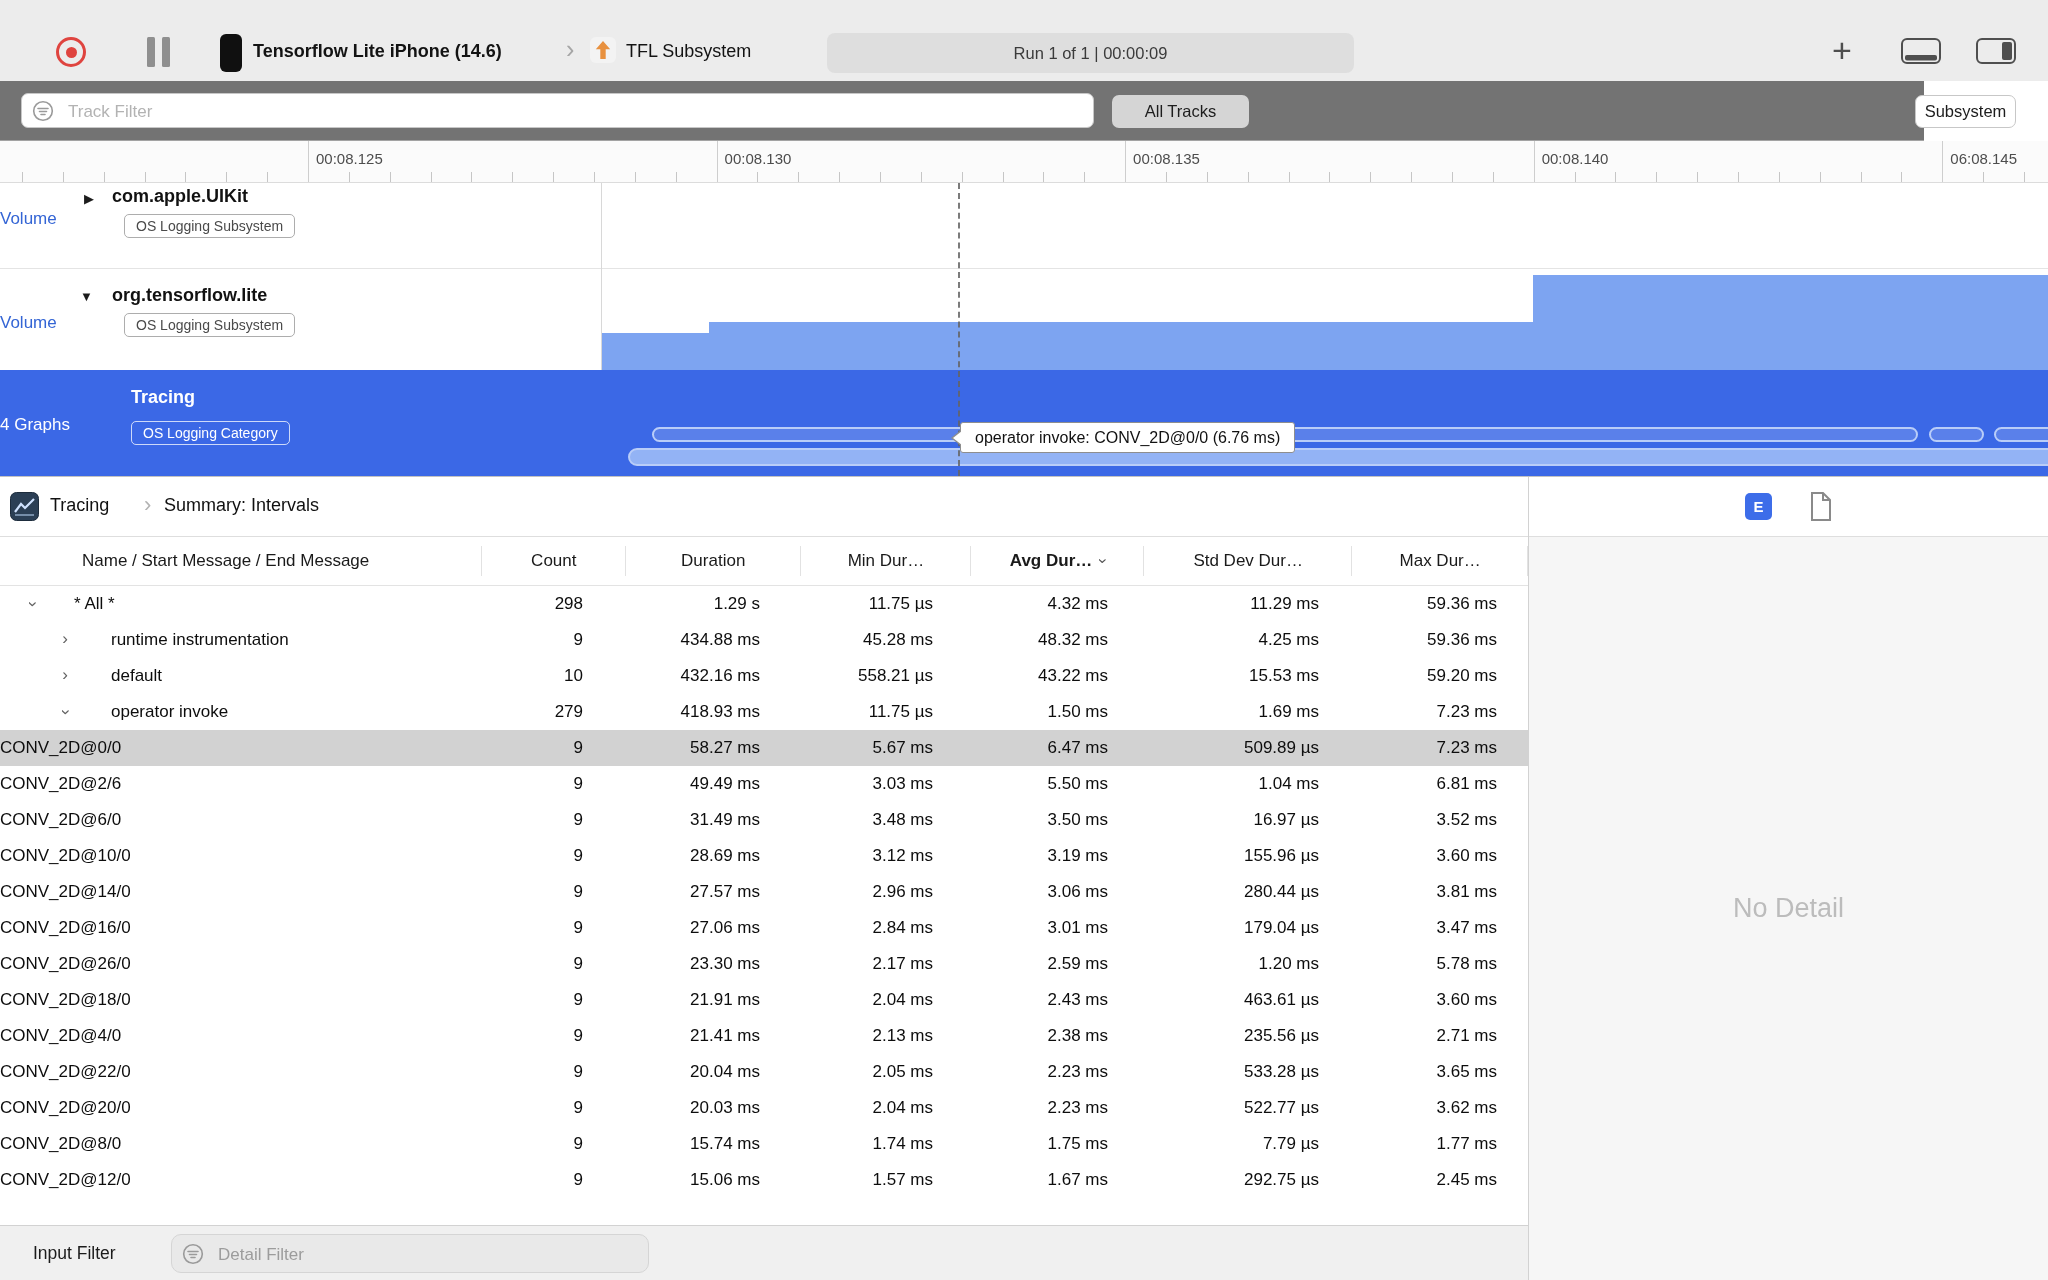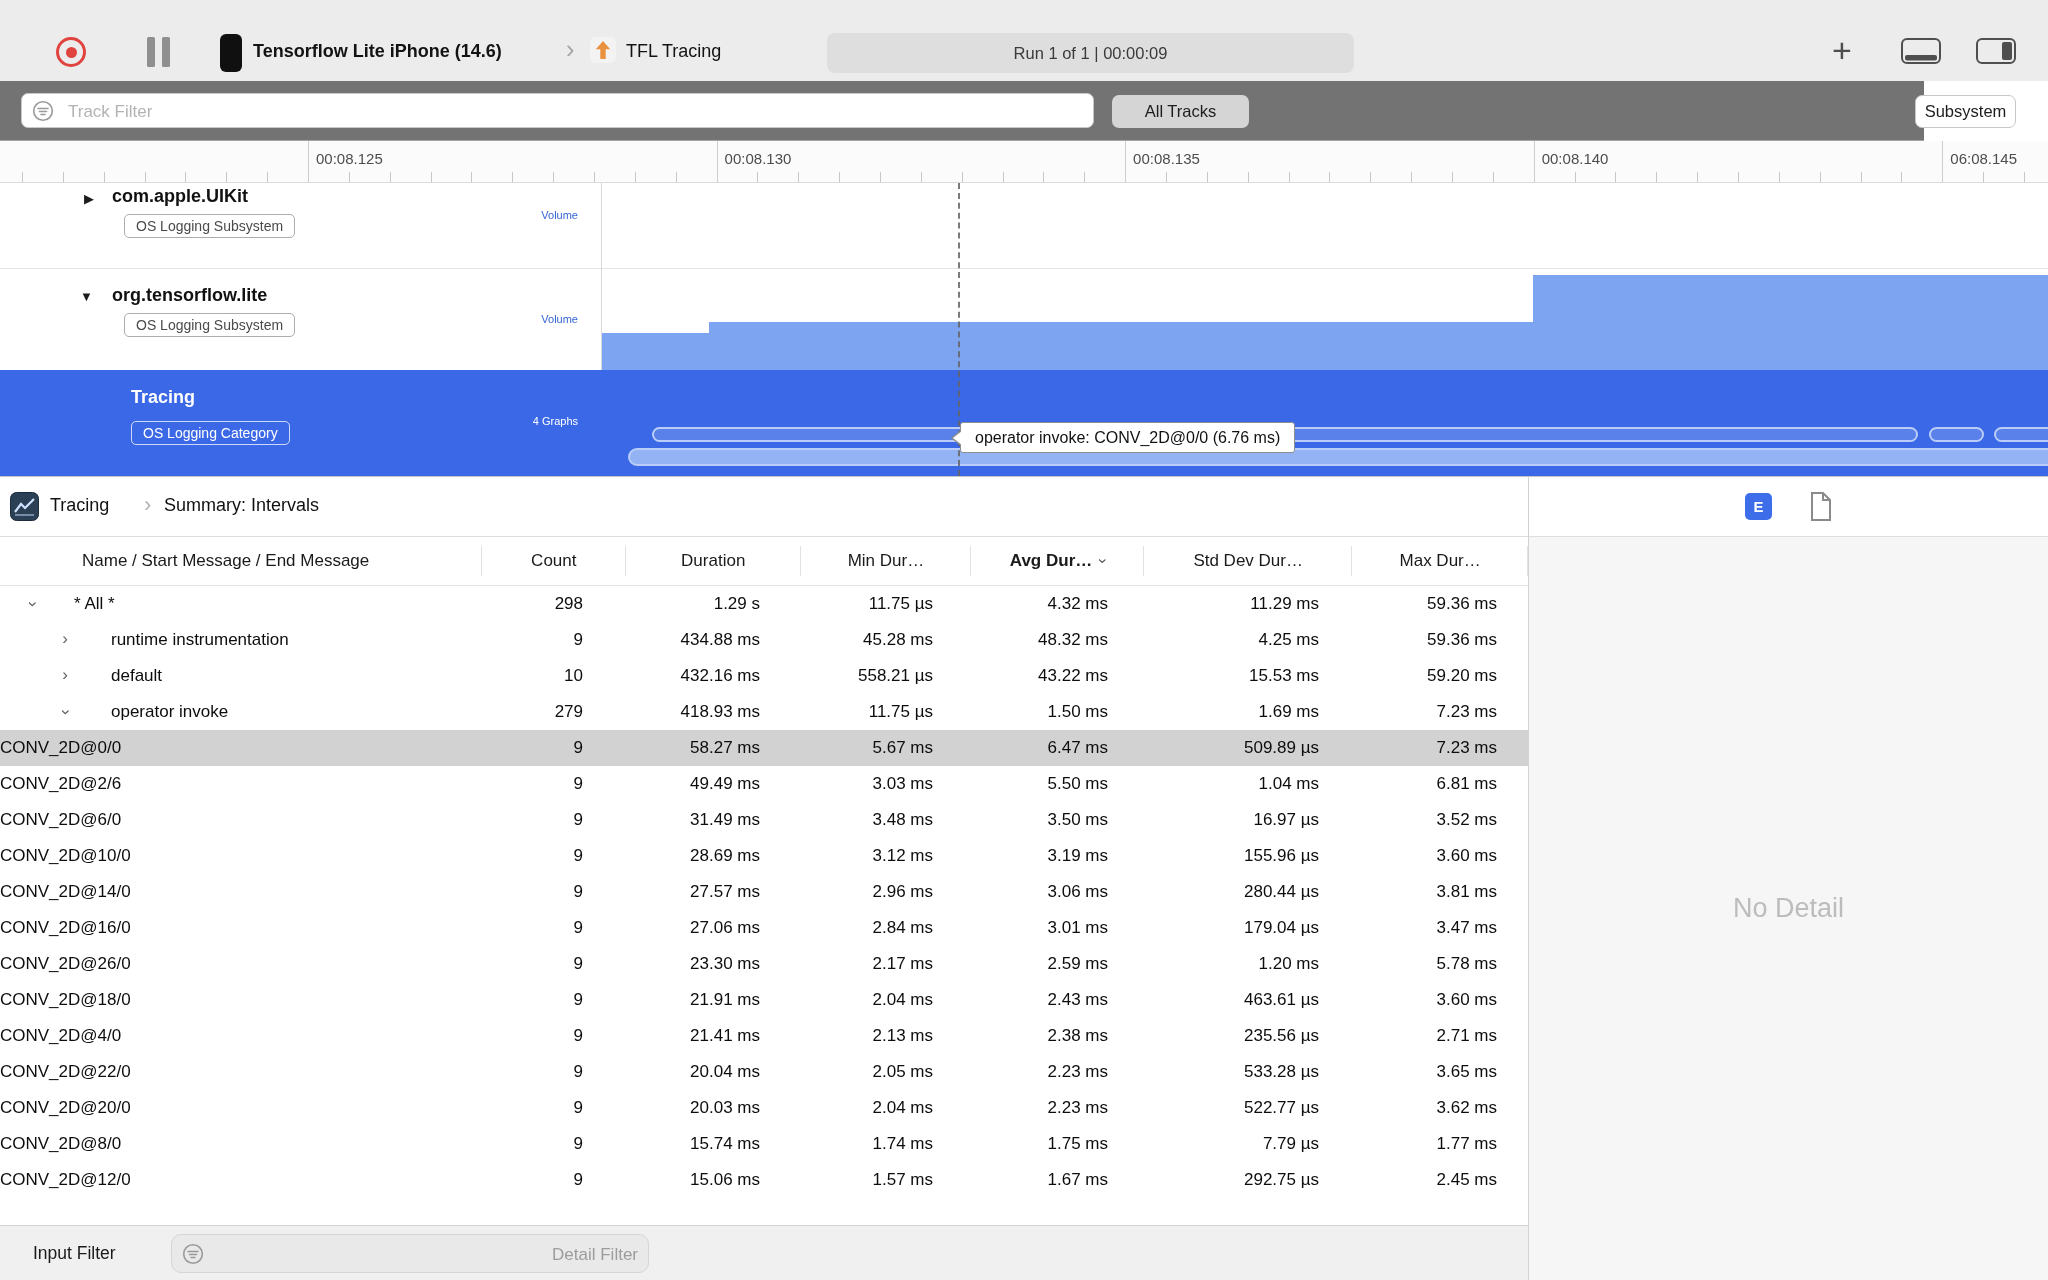--- a/index.html
+++ b/index.html
@@ -49,21 +49,21 @@
   #track3{top:187px;height:106px;background:#3b68e6;}
   .disc{font-size:13px;color:#1c1c1c;}
   #track1 .disc{left:84px;top:8px;}
   #track2 .disc{left:80px;top:20px;}
   .tname{font-size:18px;font-weight:700;color:#111;white-space:nowrap;}
   #track1 .tname{left:112px;top:3px;}
   #track2 .tname{left:112px;top:16px;}
   .tbadge{font-size:14px;color:#4a4a4a;border:1px solid #adadad;border-radius:5px;padding:3px 11px;white-space:nowrap;}
   #track1 .tbadge{left:124px;top:31px;}
   #track2 .tbadge{left:124px;top:44px;}
-  .tmeta{left:0;width:578px;text-align:right;font-size:11px;color:#3465d5;white-space:nowrap;}
+  .tmeta{left:0;width:578px;font-size:17px;color:#3465d5;white-space:nowrap;}
   #track1 .tmeta{top:26px;}
   #track2 .tmeta{top:44px;}
   #track3 .tname{left:131px;top:17px;color:#fff;}
   #track3 .tbadge{left:131px;top:51px;color:#fff;border-color:rgba(255,255,255,0.75);}
   #track3 .tmeta{top:45px;color:#fff;}
   .seg{position:absolute;bottom:0;background:#7da4f1;}
   #seg-a{left:601px;width:108px;height:37px;}
   #seg-b{left:709px;width:824px;height:48px;}
   #seg-c{left:1533px;width:515px;height:95px;}
   .pill{position:absolute;border:2px solid #b9cdf8;border-radius:9px;background:rgba(255,255,255,0.16);box-sizing:border-box;z-index:2;}
@@ -110,21 +110,21 @@
   #rightpanel{left:1528px;top:0;width:520px;height:804px;background:#f6f6f6;border-left:1px solid #d2d2d2;box-sizing:border-box;}
   #rp-head{left:0;top:0;width:519px;height:60px;background:#fff;border-bottom:1px solid #dedede;box-sizing:border-box;}
   #ebtn{left:216px;top:16px;width:27px;height:27px;background:#3d6de9;border:none;border-radius:5px;color:#fff;font-size:15px;font-weight:700;line-height:27px;text-align:center;padding:0;}
   #docicon{left:280px;top:14px;width:24px;height:31px;}
   #nodetail{left:0;top:416px;width:519px;text-align:center;font-size:27px;color:#bcbcbc;}
 
   #bottombar{left:0;top:748px;width:1528px;height:56px;background:#f0f0f0;border-top:1px solid #d2d2d2;box-sizing:border-box;}
   #inputfilter-label{left:33px;top:17px;font-size:17.5px;color:#1b1b1b;white-space:nowrap;}
   #detail-filter{left:171px;top:8px;width:478px;height:39px;background:#e9e9e9;border:1px solid #d5d5d5;border-radius:10px;box-sizing:border-box;}
   #detail-filter .ficon{top:8px;}
-  #detail-filter input{position:absolute;left:44px;top:0;width:420px;height:37px;font-size:17px;color:#333;text-align:right;}
+  #detail-filter input{position:absolute;left:44px;top:0;width:420px;height:37px;font-size:17px;color:#333;}
   #detail-filter input::placeholder{color:#9c9c9c;}
 </style>
 </head>
 <body>
 
 <div id="stage">
 
   <div class="abs" id="toolbar">
     <div class="abs" id="record-btn">
         <span class="dot"></span>
@@ -135,21 +135,21 @@
       </div>
     <div class="abs" id="device-icon"></div>
     <div class="abs" id="device-name">Tensorflow Lite iPhone (14.6)</div>
     <div class="abs" id="crumb-chevron">›</div>
     <div class="abs" id="app-icon">
       <svg width="26" height="26" viewBox="0 0 26 26">
           <rect width="26" height="26" rx="6" fill="#f3f3f3"></rect>
           <path d="M13 4l7.2 8.2h-4.5V22h-5.4v-9.8H5.8z" fill="#e8913f"></path>
         </svg>
     </div>
-    <div class="abs" id="target-name">TFL Tracing</div>
+    <div class="abs" id="target-name">TFL Subsystem</div>
     <div class="abs" id="status-pill"><span>Run 1 of 1   |   00:00:09</span></div>
     <div class="abs" id="plus-btn">+</div>
     <div class="abs" id="toggle-bottom">
       <svg width="46" height="30" viewBox="0 0 46 30">
           <rect x="4" y="3" width="38" height="24" rx="5" fill="none" stroke="#4f4f4f" stroke-width="2"></rect>
           <rect x="7" y="19" width="32" height="5.5" rx="2" fill="#4f4f4f"></rect>
         </svg>
     </div>
     <div class="abs" id="toggle-right">
       <svg width="46" height="30" viewBox="0 0 46 30">

